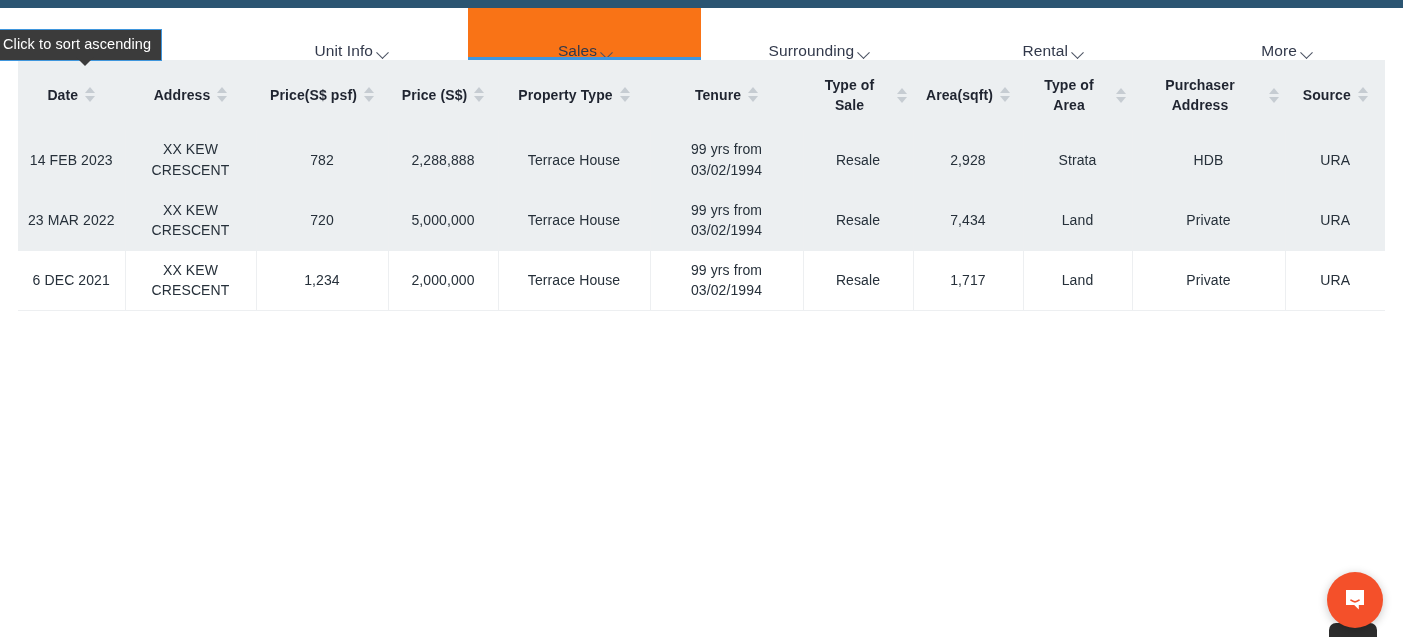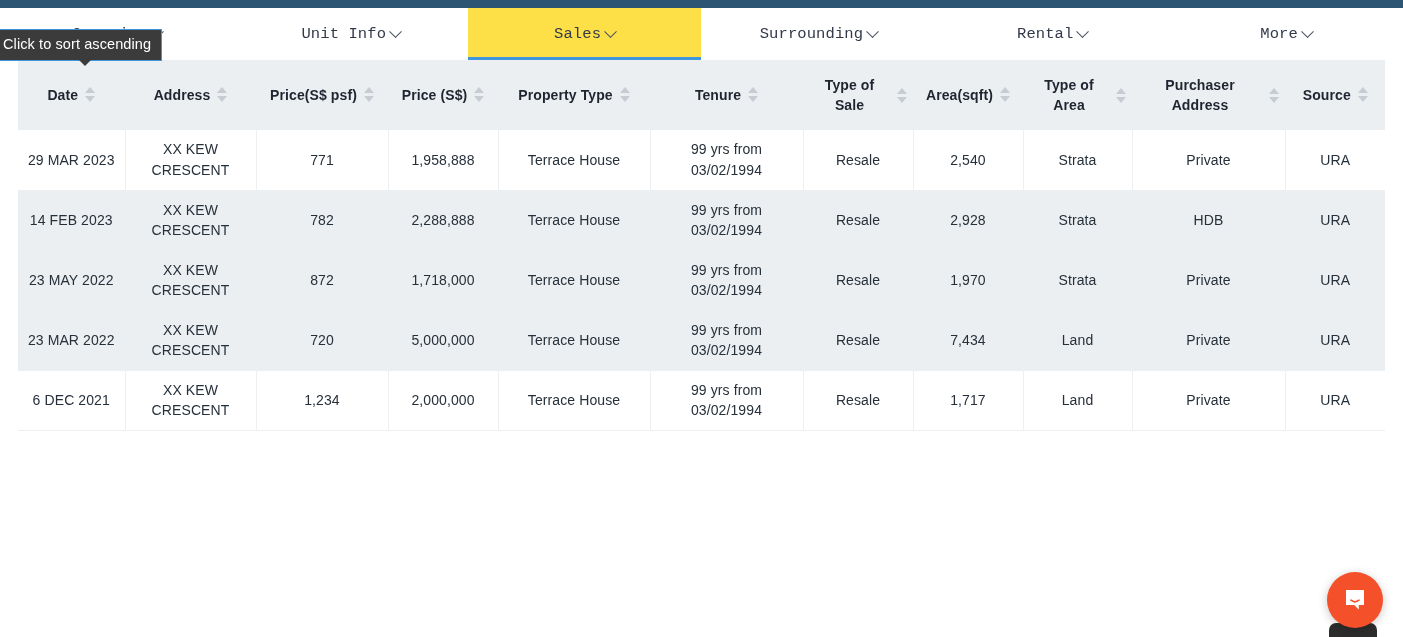--- a/index.html
+++ b/index.html
@@ -35,34 +35,34 @@
     top: 8px; left: 0;
     width: 1403px;
     height: 52px;
     background: #ffffff;
     display: flex;
     align-items: stretch;
   }
   .nav-tab {
     flex: 1 1 0;
     display: flex;
-    align-items: center;
+    align-items: flex-end;
     justify-content: center;
     gap: 5px;
     font-size: 15.5px;
     color: #32394b;
     letter-spacing: .1px;
     cursor: pointer;
     position: relative;
     background: transparent;
     border: none;
-    font-family: Liberation Mono, monospace;
+    font-family: Liberation Sans, sans-serif;
   }
   .nav-tab.active {
-    background: #fde047;
+    background: #f97316;
   }
   .nav-tab.active::after {
     content: "";
     position: absolute;
     left: 0; right: 0; bottom: 0;
     height: 3px;
     background: #3f96dd;
   }
   .chev {
     display: inline-block;
@@ -354,57 +354,31 @@
                 <span class="th-label">Source</span>
                 <span class="sorter">
                   <i class="up"></i>
                   <i class="down"></i>
                 </span>
               </div>
             </th>
           </tr>
       </thead>
       <tbody id="bodyRows">
-          <tr class="odd">
-            <td class="c-date">29 MAR 2023</td>
-            <td class="c-address">XX KEW CRESCENT</td>
-            <td class="c-psf">771</td>
-            <td class="c-price">1,958,888</td>
-            <td class="c-ptype">Terrace House</td>
-            <td class="c-tenure">99 yrs from 03/02/1994</td>
-            <td class="c-sale">Resale</td>
-            <td class="c-area">2,540</td>
-            <td class="c-areatype">Strata</td>
-            <td class="c-purchaser">Private</td>
-            <td class="c-source">URA</td>
-          </tr>
           <tr class="even">
             <td class="c-date">14 FEB 2023</td>
             <td class="c-address">XX KEW CRESCENT</td>
             <td class="c-psf">782</td>
             <td class="c-price">2,288,888</td>
             <td class="c-ptype">Terrace House</td>
             <td class="c-tenure">99 yrs from 03/02/1994</td>
             <td class="c-sale">Resale</td>
             <td class="c-area">2,928</td>
             <td class="c-areatype">Strata</td>
             <td class="c-purchaser">HDB</td>
-            <td class="c-source">URA</td>
-          </tr>
-          <tr class="even">
-            <td class="c-date">23 MAY 2022</td>
-            <td class="c-address">XX KEW CRESCENT</td>
-            <td class="c-psf">872</td>
-            <td class="c-price">1,718,000</td>
-            <td class="c-ptype">Terrace House</td>
-            <td class="c-tenure">99 yrs from 03/02/1994</td>
-            <td class="c-sale">Resale</td>
-            <td class="c-area">1,970</td>
-            <td class="c-areatype">Strata</td>
-            <td class="c-purchaser">Private</td>
             <td class="c-source">URA</td>
           </tr>
           <tr class="even">
             <td class="c-date">23 MAR 2022</td>
             <td class="c-address">XX KEW CRESCENT</td>
             <td class="c-psf">720</td>
             <td class="c-price">5,000,000</td>
             <td class="c-ptype">Terrace House</td>
             <td class="c-tenure">99 yrs from 03/02/1994</td>
             <td class="c-sale">Resale</td>

